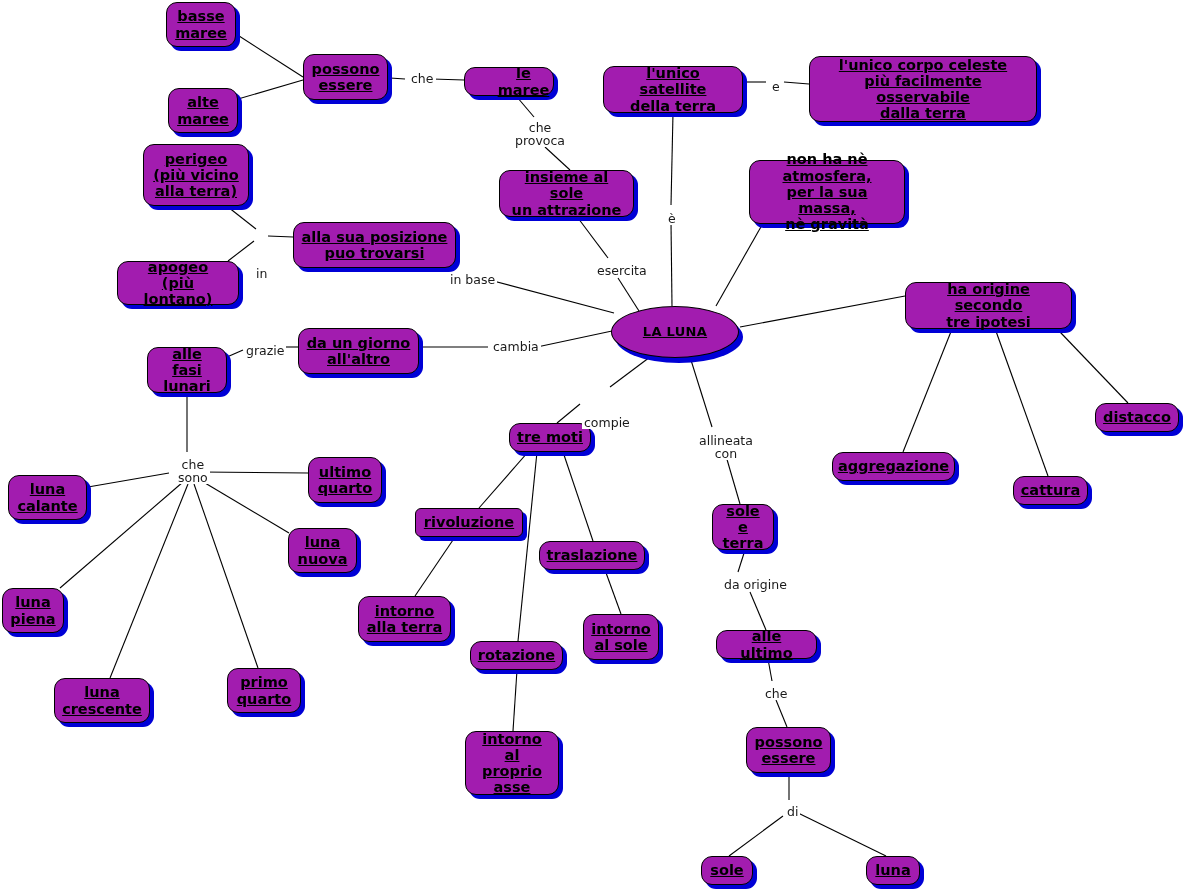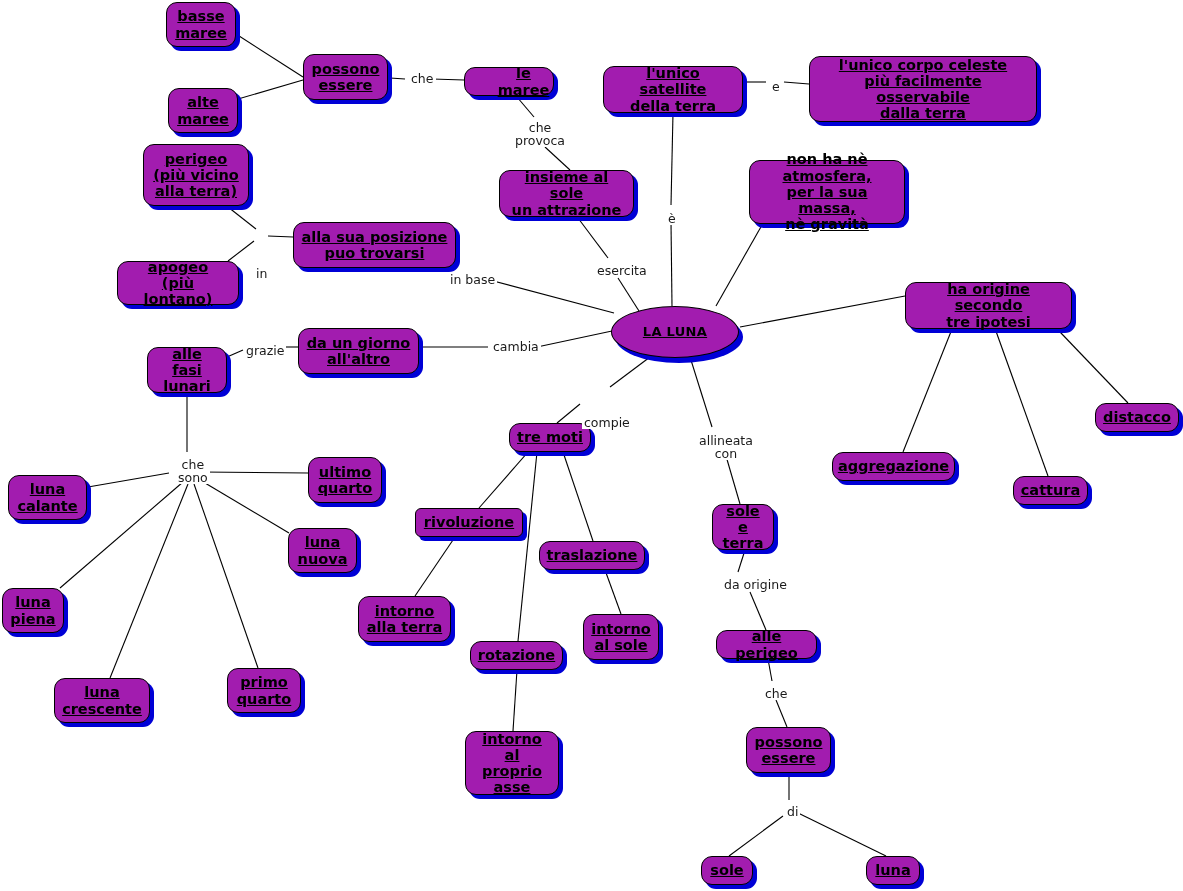--- a/index.html
+++ b/index.html
@@ -171,21 +171,21 @@
       <div class="node" style="left: 470px; top: 641px; width: 93px; height: 29px;"><span class="txt">rotazione</span></div>
       <div class="node" style="left: 358px; top: 596px; width: 93px; height: 46px;"><span class="txt">intorno
 alla terra</span></div>
       <div class="node" style="left: 583px; top: 614px; width: 76px; height: 46px;"><span class="txt">intorno
 al sole</span></div>
       <div class="node" style="left: 465px; top: 731px; width: 94px; height: 64px;"><span class="txt">intorno
 al proprio
 asse</span></div>
       <div class="node" style="left: 712px; top: 504px; width: 62px; height: 46px; text-align: center;"><span class="txt">sole e
 terra</span></div>
-      <div class="node" style="left: 716px; top: 630px; width: 101px; height: 29px;"><span class="txt">alle perigeo</span></div>
+      <div class="node" style="left: 716px; top: 630px; width: 101px; height: 29px;"><span class="txt">alle ultimo</span></div>
       <div class="node" style="left: 746px; top: 727px; width: 85px; height: 46px;"><span class="txt">possono
 essere</span></div>
       <div class="node" style="left: 701px; top: 856px; width: 52px; height: 29px;"><span class="txt">sole</span></div>
       <div class="node" style="left: 866px; top: 856px; width: 54px; height: 29px;"><span class="txt">luna</span></div>
       <div class="node" style="left: 832px; top: 452px; width: 123px; height: 29px;"><span class="txt">aggregazione</span></div>
       <div class="node" style="left: 1013px; top: 476px; width: 75px; height: 29px;"><span class="txt">cattura</span></div>
       <div class="node" style="left: 1095px; top: 403px; width: 84px; height: 29px;"><span class="txt">distacco</span></div>
     </div>
   <div id="labels">
       <div class="elabel" style="left: 409px; top: 72px;">che</div>

